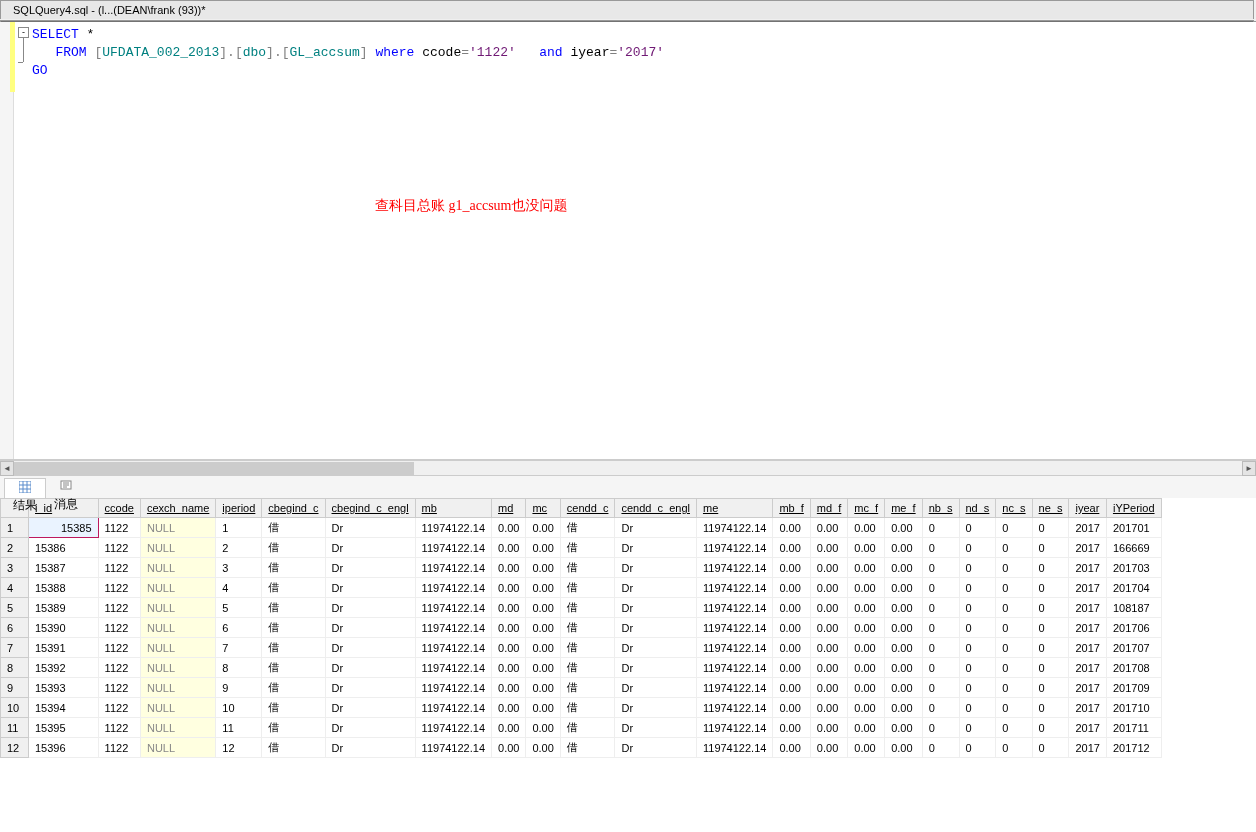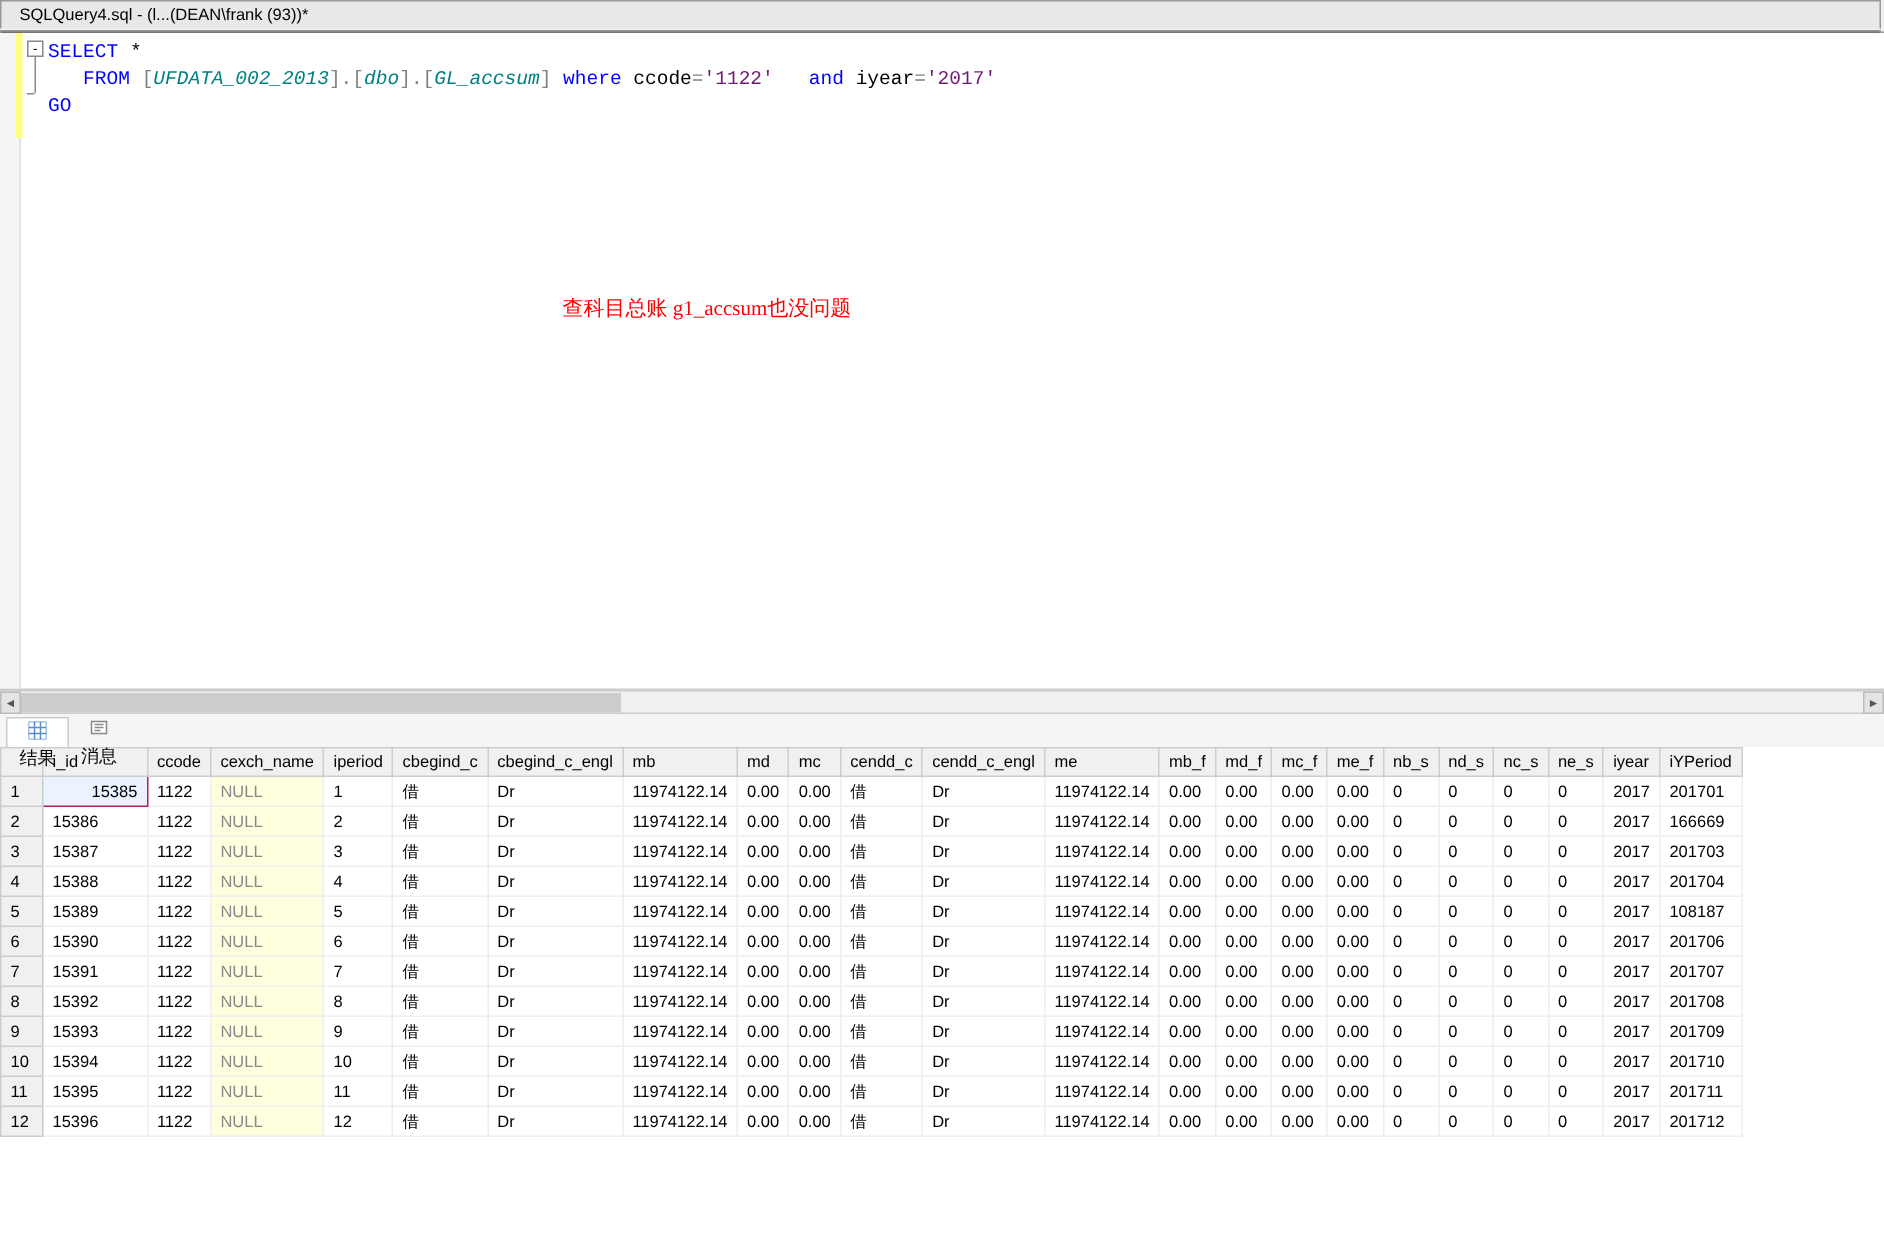--- a/index.html
+++ b/index.html
@@ -12,41 +12,41 @@
 .editor { position: relative; background: #fff; height: 438px; border-bottom: 1px solid #ccc; overflow: auto; }
 .gutter { position: absolute; left: 0; top: 0; width: 14px; height: 100%; background: #f5f5f5; border-right: 1px solid #ddd; }
 .fold { position: absolute; left: 18px; top: 5px; width: 11px; height: 11px; border: 1px solid #888; font-size: 9px; line-height: 9px; text-align: center; cursor: pointer; }
 .fold-line { position: absolute; left: 23px; top: 16px; width: 1px; height: 24px; background: #888; }
 .fold-end { position: absolute; left: 18px; top: 40px; width: 5px; height: 1px; background: #888; }
 .highlight-bar { position: absolute; left: 10px; top: 0; width: 5px; height: 70px; background: #ffff80; }
 
 .code { position: absolute; left: 32px; top: 4px; font-family: Consolas, "Courier New", monospace; font-size: 13px; line-height: 18px; white-space: pre; }
 .kw { color: #0000ff; }
 .op { color: #808080; }
-.obj { color: #008080; font-style: italic; }
+.obj { color: #008080; }
 .str { color: #701a75; }
 .punct { color: #808080; }
 
 .annotation { position: absolute; left: 375px; top: 175px; color: #ff0000; font-size: 14px; font-family: "SimSun", serif; }
 
 .hscroll { height: 16px; background: #f0f0f0; border-top: 1px solid #ccc; border-bottom: 1px solid #ccc; position: relative; }
 .hscroll-thumb { position: absolute; left: 14px; top: 1px; width: 400px; height: 13px; background: #ccc; }
 .hscroll-arrow { position: absolute; top: 0; width: 14px; height: 15px; background: #e4e4e4; border: 1px solid #bbb; font-size: 8px; line-height: 13px; text-align: center; color: #555; }
 .hscroll-arrow.left { left: 0; }
 .hscroll-arrow.right { right: 0; }
 
 .result-tabs { display: flex; background: #f5f5f5; padding: 2px 0 0 4px; height: 22px; }
 .result-tab { display: flex; align-items: center; padding: 2px 8px; cursor: pointer; font-size: 12px; gap: 4px; flex-direction: column; }
 .result-tab.active { background: #fff; border: 1px solid #ccc; border-bottom: none; }
 .icon-grid { width: 12px; height: 12px; display: inline-block; }
 .icon-grid svg { width: 12px; height: 12px; }
 
 .grid-wrap { overflow: auto; height: 332px; background: #fff; }
 table.grid { border-collapse: collapse; font-size: 11px; }
-table.grid th { background: #f0f0f0; border: 1px solid #ccc; padding: 3px 6px; font-weight: normal; text-align: left; white-space: nowrap; }
+table.grid th { background: #f0f0f0; border: 1px solid #ccc; padding: 3px 6px; font-weight: normal; text-align: left; white-space: nowrap; text-decoration: underline; }
 table.grid td { border: 1px solid #eee; padding: 2px 6px; white-space: nowrap; }
 table.grid td.rownum { background: #f0f0f0; border: 1px solid #ccc; text-align: left; width: 28px; padding-left: 6px; }
 table.grid td.nullcell { background: #ffffe0; color: #888; }
 table.grid td.selected { border: 1px solid #be185d; background: #eaf3ff; padding-left: 32px; }
 th.rowhead { width: 28px; }
 </style>
 </head>
 <body>
 
 <div class="tabs">

